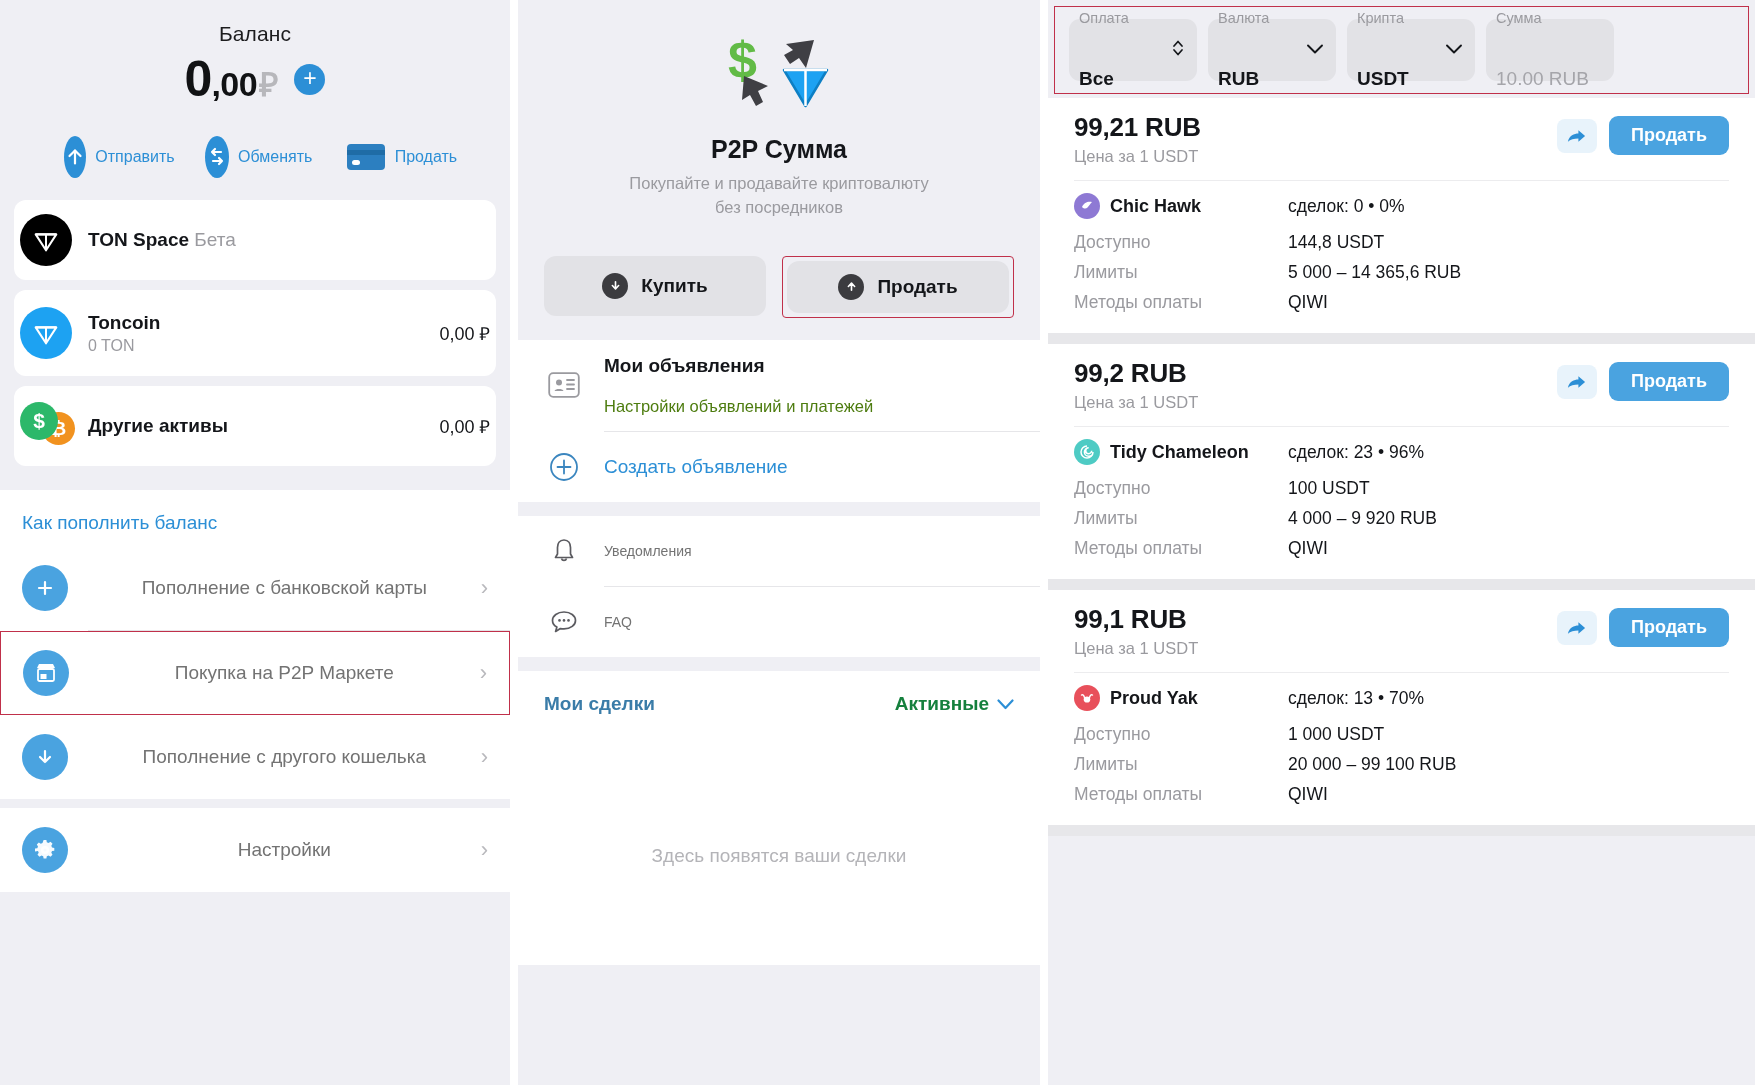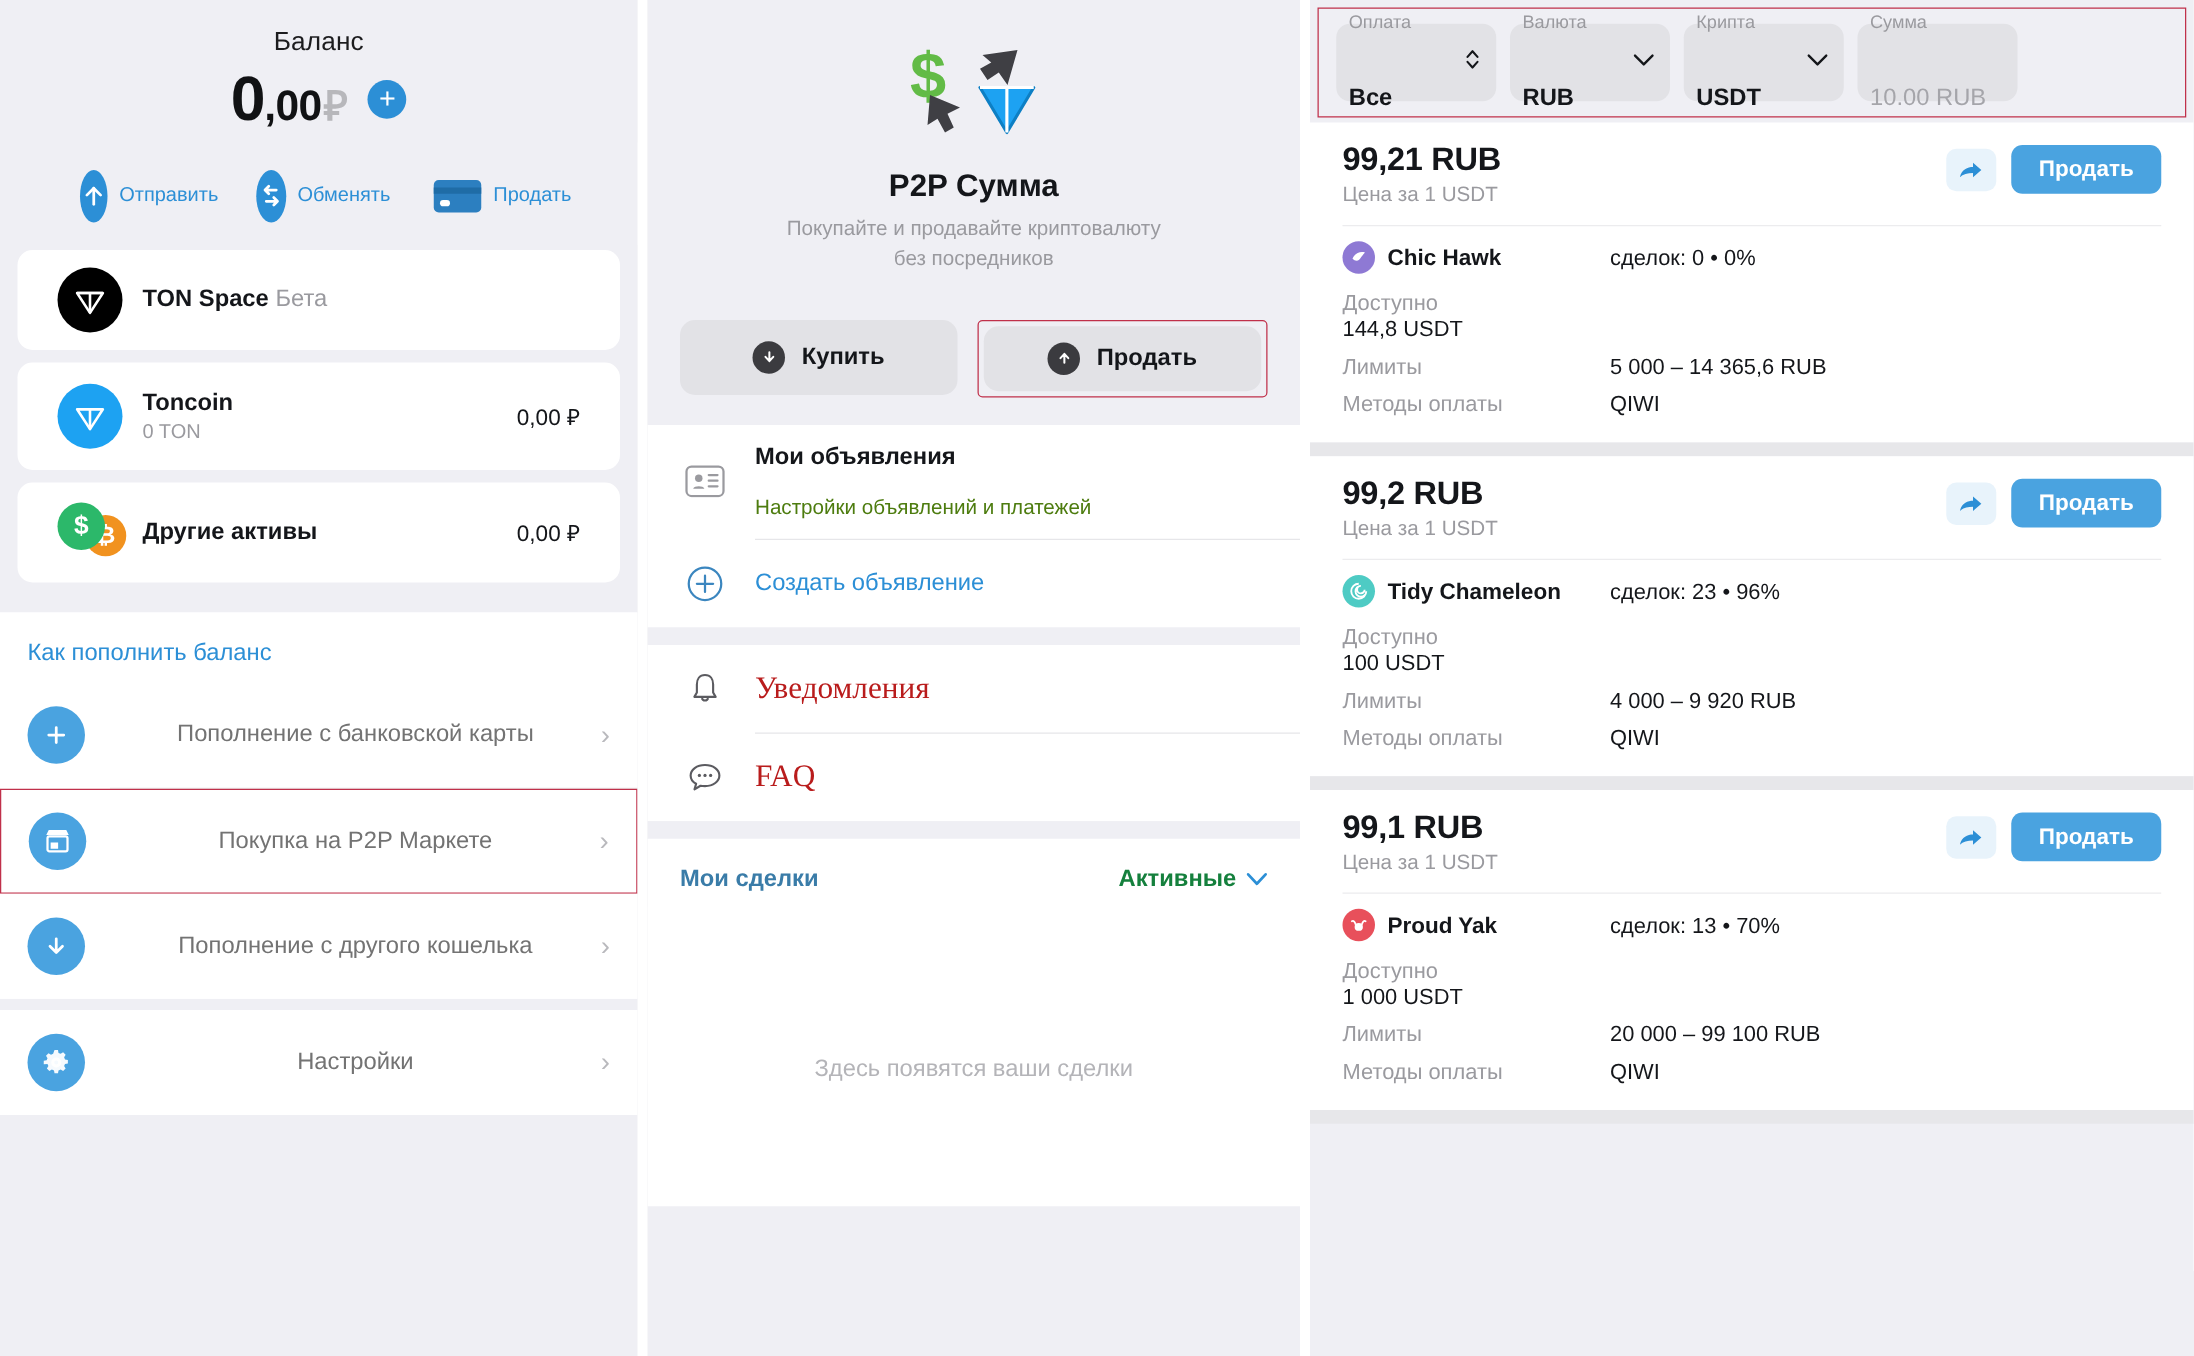--- a/index.html
+++ b/index.html
@@ -69,21 +69,21 @@
     background:#2c8fd6; display:flex; align-items:center; justify-content:center;
   }
   .action .flat {
     width:42px; height:42px; display:flex; align-items:center; justify-content:center;
   }
   .action .lbl { font-size:16px; color:#2c8fd6; }
 
   .asset-list { padding: 4px 14px 14px 14px; background:#efeff4; }
   .asset-card {
     background:#fff; border-radius:12px; margin-bottom:10px;
-    display:flex; align-items:center; padding: 14px 32px;
+    display:flex; align-items:center; padding: 14px 6px;
     min-height: 70px;
   }
   .asset-card.tall { min-height: 86px; }
   .asset-ico { width:52px; height:52px; border-radius:50%; flex:0 0 52px;
                display:flex; align-items:center; justify-content:center; }
   .asset-ico.black { background:#000; }
   .asset-ico.blue  { background:#1da2f2; }
   .asset-txt { margin-left:16px; flex:1 1 auto; }
   .asset-name { font-size:19px; font-weight:700; color:#14161a; }
   .asset-name .beta { color:#9a9a9f; font-weight:400; }
@@ -135,21 +135,21 @@
              display:flex; align-items:center; justify-content:center; }
   .bs-outer { flex:1 1 0; padding:4px; }
 
   .mid-menu { background:#fff; }
   .mm-row { display:flex; align-items:center; padding: 15px 26px; min-height:70px; }
   .mm-ico { width:40px; flex:0 0 40px; display:flex; align-items:center; justify-content:center; }
   .mm-txt { margin-left:20px; flex:1 1 auto; }
   .mm-title { font-size:19px; font-weight:700; color:#14161a; }
   .mm-title.link { color:#2c8fd6; font-weight:400; }
   .mm-sub { font-size:16.5px; color:#4d7c0f; margin-top:20px; }
-  .mm-plain { font-size:25px; color:#b91c1c;font-family:Liberation Serif, serif; }
+  .mm-plain { font-size:14px; color:#737373; }
   .mm-div { height:1px; background:#e6e6e9; margin-left:86px; }
   .mid-gap { height:14px; background:#efeff4; }
 
   .deals-head { display:flex; align-items:center; justify-content:space-between;
                 padding: 22px 26px 10px 26px; background:#fff; }
   .deals-title { font-size:19px; font-weight:700; color:#3a7ca8; }
   .deals-filter { font-size:19px; font-weight:700; color:#15803d; display:flex; align-items:center; gap:8px;}
   .deals-empty { text-align:center; color:#b4b4b8; font-size:19px; padding: 120px 0 0 0; background:#fff; }
   .deals-body { background:#fff; height: 240px; }
 
@@ -183,21 +183,21 @@
   .offer-div { height:1px; background:#ececee; margin: 14px 0 12px 0; }
   .merchant { display:flex; align-items:center; }
   .m-ava { width:26px; height:26px; border-radius:50%; flex:0 0 26px;
            display:flex; align-items:center; justify-content:center; font-size:14px;}
   .m-name { margin-left:10px; font-size:18px; font-weight:700; color:#14161a;
             width: 178px; overflow:hidden; white-space:nowrap; }
   .m-stats { font-size:17.5px; color:#14161a; }
   .kv { display:flex; margin-top:9px; }
   .kv .k { width: 214px; font-size:17.5px; color:#9a9a9f; }
   .kv .v { font-size:17.5px; color:#14161a; }
-  .kv.first { margin-top:13px;flex-direction:column; }
+  .kv.first { margin-top:13px; }
 </style>
 </head>
 <body>
 
 <div class="screen">
 
   <div class="panel panel-left">
 
     <div class="balance-area">
       <div class="balance-label">Баланс</div>

